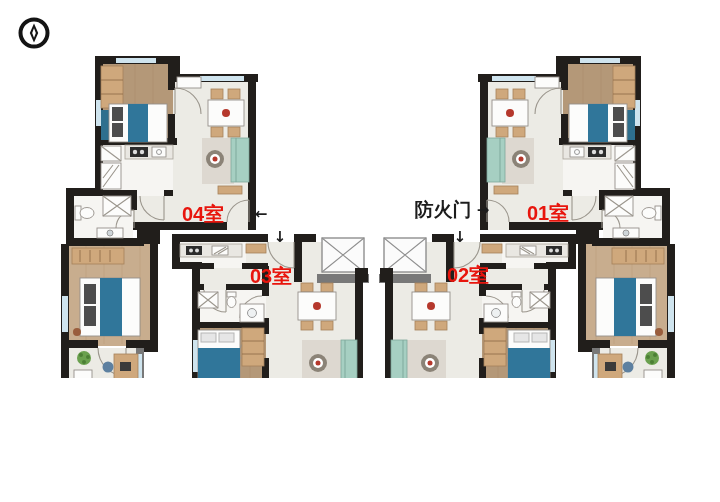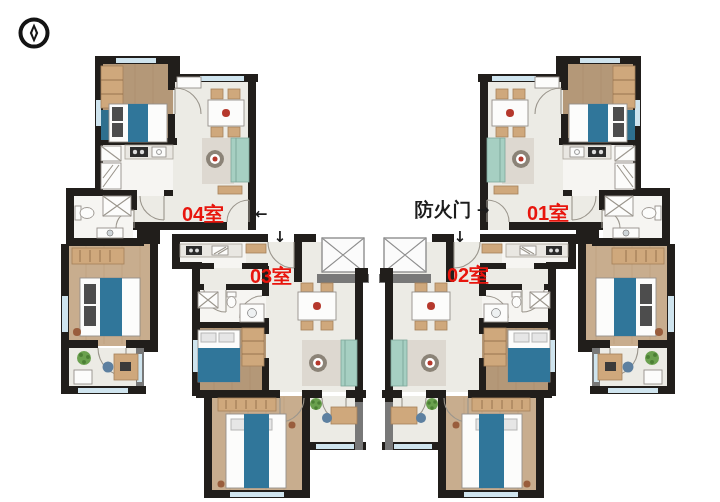--- a/index.html
+++ b/index.html
@@ -1,16 +1,16 @@
 <!DOCTYPE html>
 <html><head>
 <meta charset="utf-8">
 <style>
   html,body{margin:0;padding:0;background:#ffffff;}
-  .stage{position:relative;width:720px;height:502px;background:#ffffff;overflow:hidden;
+  .stage{position:relative;width:720px;height:378px;background:#ffffff;overflow:hidden;
          font-family:"Liberation Sans","DejaVu Sans",sans-serif;}
   svg{display:block;}
   
   .w  {fill:#211e1b;}
   .wg {fill:#787878;}
   .fl {fill:#ecebe5;}
   .wh {fill:#f6f5f2;}
   .wa {fill:#b49878;}
   .wb {fill:#c8ad8e;}
   .wn {fill:#cfe4ee;}

